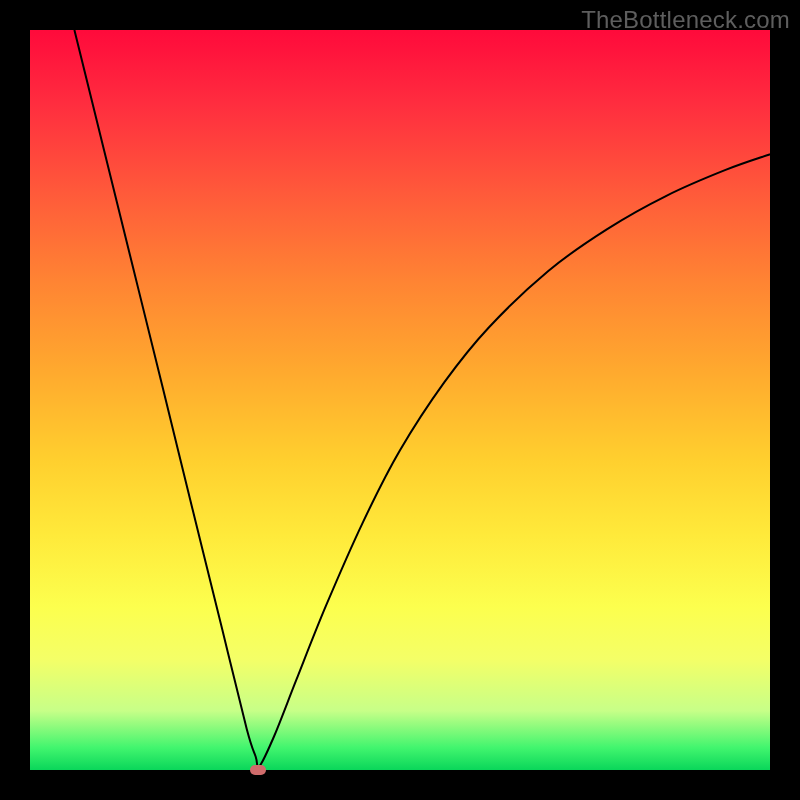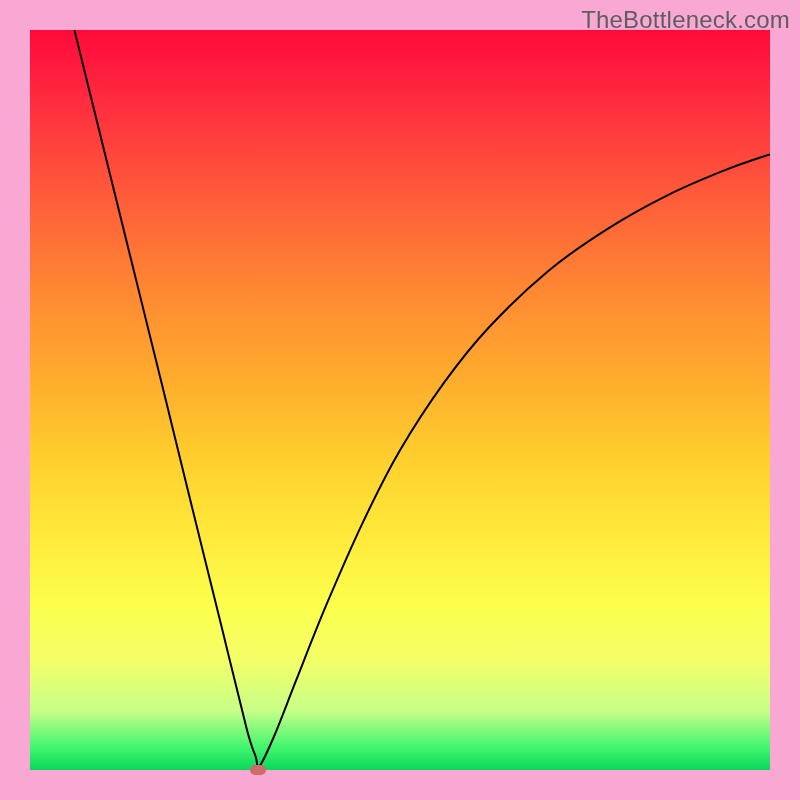--- a/index.html
+++ b/index.html
@@ -7,21 +7,21 @@
     padding: 0;
     width: 800px;
     height: 800px;
     overflow: hidden;
     font-family: Arial, Helvetica, sans-serif;
   }
   .frame {
     position: relative;
     width: 800px;
     height: 800px;
-    background: #f9a8d4;
+    background: #000000;
   }
   .plot-area {
     position: absolute;
     left: 30px;
     top: 30px;
     width: 740px;
     height: 740px;
     
     background: linear-gradient(to bottom,
       #ff0a3b 0%,

